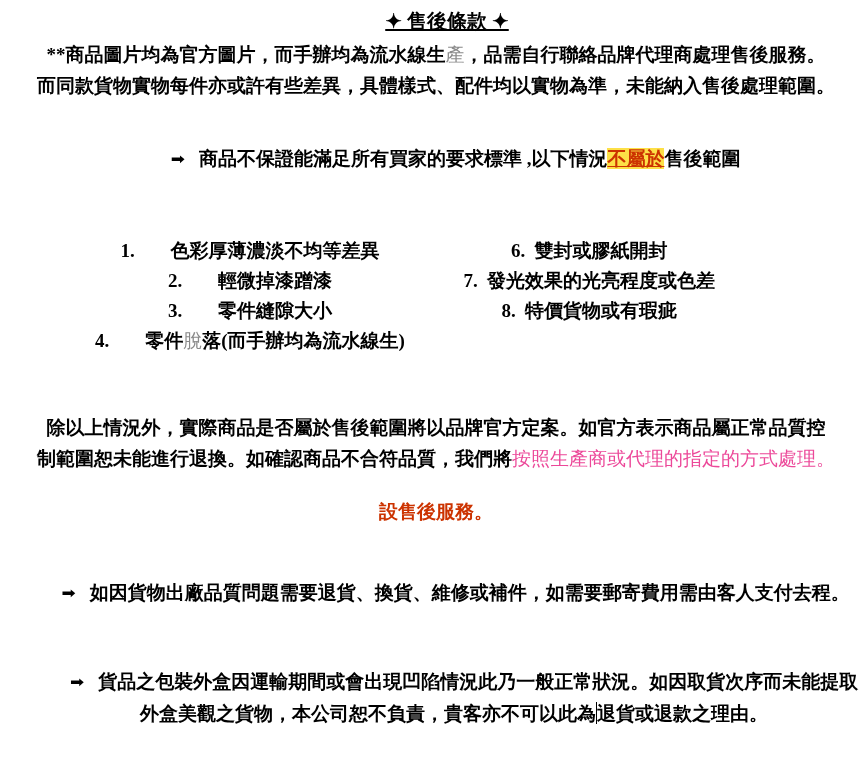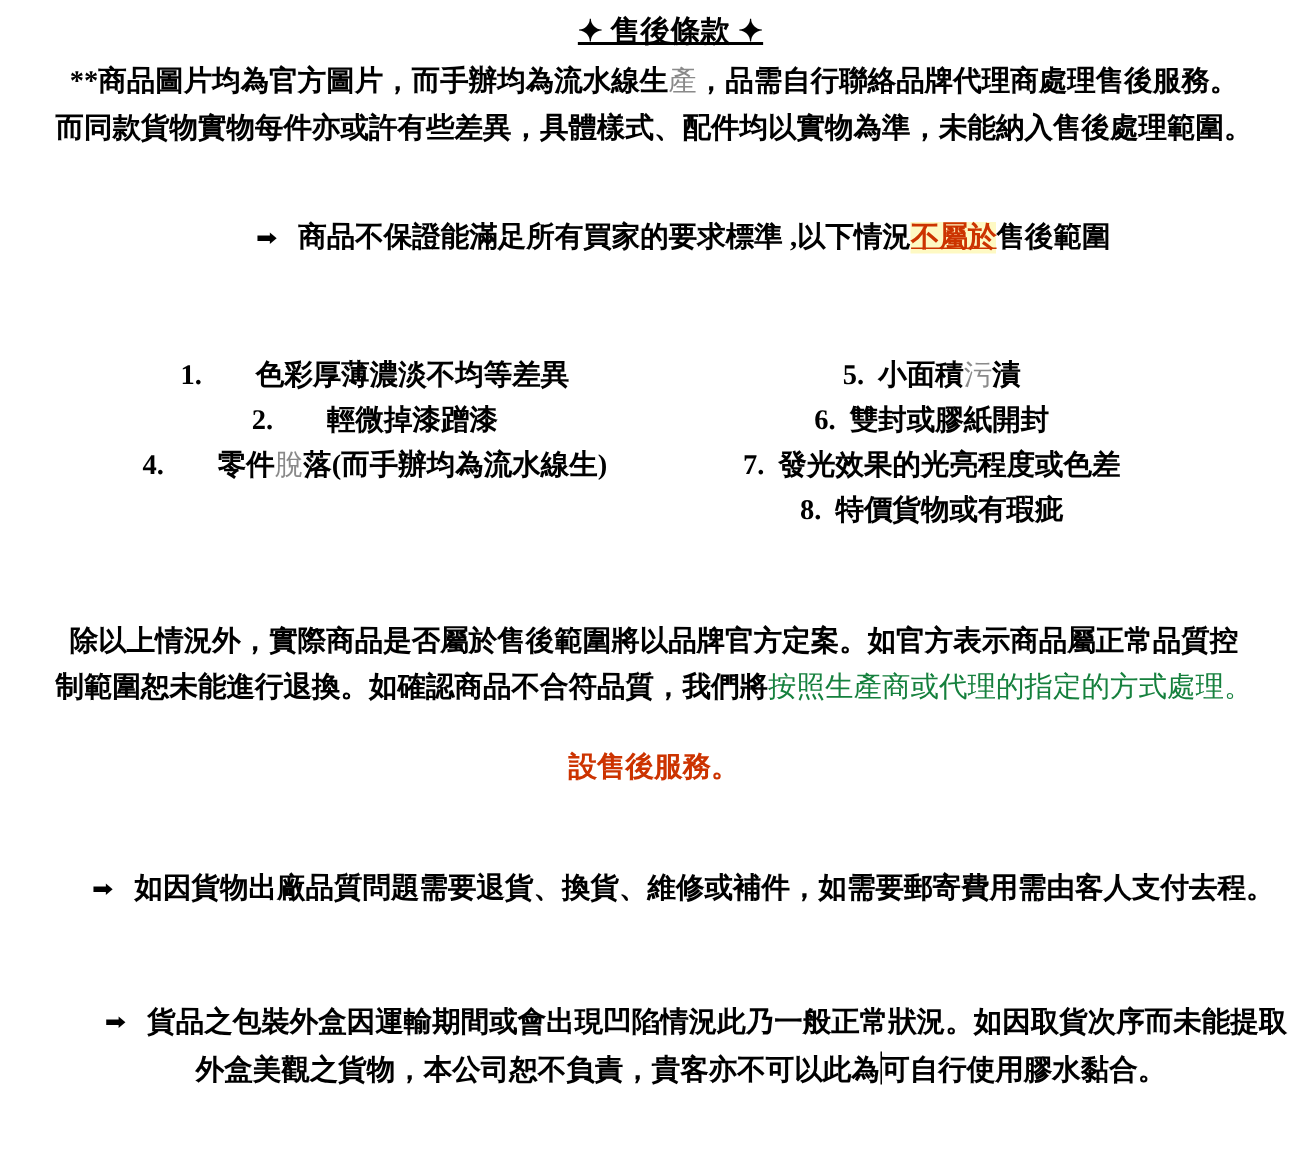--- a/index.html
+++ b/index.html
@@ -7,30 +7,30 @@
     width:864px;height:773px;background:#ffffff;overflow:hidden;
     font-family:"Liberation Serif","DejaVu Serif",serif;
     font-weight:700;color:#000;font-size:19px;
   }
   .line{white-space:pre-wrap;line-height:31px;}
   .doc{padding-top:6px;text-align:center;}
   .title{margin:2px 0 0 30px;font-size:20px;line-height:26px;text-decoration:underline;white-space:pre;}
   .intro{margin:5px 0 0 8px;}
   .notice{margin:11px 0 0 28px;}
   .arrow{display:inline-block;margin-right:14px;font-family:"DejaVu Sans",sans-serif;font-size:17px;transform:scaleY(.85);}
-  .hl{color:#cc3300;background:#fef9c3;text-decoration:underline;text-decoration-color:#cc3300;}
-  .excl{display:flex;margin:30px 0 0 10px;gap:32px;}
+  .hl{color:#cc3300;background:#fde047;text-decoration:underline;text-decoration-color:#cc3300;}
+  .excl{display:flex;margin:30px 0 0 10px;}
   .excl .col-left{width:444px;}
   .excl .row{line-height:30px;white-space:pre-wrap;}
   .excl .col-left .num{display:inline-block;width:86px;}
   .excl .col-right .num{display:inline-block;width:33px;}
   .fb{color:#8a8a8a;font-weight:400;}
   .fb-red{color:#dd6a4a;font-weight:400;}
   .policy{margin:56px 0 0 8px;}
-  .light{font-weight:400;color:#15803d;}
+  .light{font-weight:400;color:#ec4899;}
   .rednote{margin:22px 0 0 8px;color:#cc3300;}
   .para{margin:0 0 0 8px;}
   .first{padding-left:20px;}
   .m-ship{margin-top:19px;}
   .m-pack{margin-top:26px;margin-left:44px;}
   .caret{display:inline-block;width:1px;height:22px;background:#000;vertical-align:-4px;}
 </style>
 </head>
 <body>
 
@@ -44,24 +44,24 @@
   </div>
 
   <div class="notice line">
     <span class="arrow">➡</span><span>商品不保證能滿足所有買家的要求標準 ,以下情況</span><span class="hl">不屬於</span><span>售後範圍</span>
   </div>
 
   <div class="excl">
     <div class="col-left">
       <div class="row"><span class="num">1.</span><span>色彩厚薄濃淡不均等差異</span><span class="fb"></span><span></span></div>
       <div class="row"><span class="num">2.</span><span>輕微掉漆蹭漆</span><span class="fb"></span><span></span></div>
+      <div class="row"><span class="num">3.</span><span>零件縫隙大小</span><span class="fb"></span><span></span></div>
       <div class="row"><span class="num">4.</span><span>零件</span><span class="fb">脫</span><span>落(而手辦均為流水線生)</span></div>
     </div>
     <div class="col-right">
-      <div class="row"><span class="num">5.</span><span>小面積</span><span class="fb">污</span><span>漬</span></div>
       <div class="row"><span class="num">6.</span><span>雙封或膠紙開封</span><span class="fb"></span><span></span></div>
       <div class="row"><span class="num">7.</span><span>發光效果的光亮程度或色差</span><span class="fb"></span><span></span></div>
       <div class="row"><span class="num">8.</span><span>特價貨物或有瑕疵</span><span class="fb"></span><span></span></div>
     </div>
   </div>
 
   <div class="policy">
     <div class="line">除以上情況外，實際商品是否屬於售後範圍將以品牌官方定案。如官方表示商品屬正常品質控</div>
     <div class="line"><span>制範圍恕未能進行退換。如確認商品不合符品質，我們將</span><span class="light">按照生產商或代理的指定的方式處理。</span></div>
   </div>
@@ -69,16 +69,16 @@
   <div class="rednote">
     <div class="line">設售後服務。</div>
   </div>
 
   <div class="para line first m-ship">
     <span class="arrow">➡</span><span>如因貨物出廠品質問題需要退貨、換貨、維修或補件，如需要郵寄費用需由客人支付去程。</span>
   </div>
 
   <div class="para m-pack">
     <div class="line first"><span class="arrow">➡</span><span>貨品之包裝外盒因運輸期間或會出現凹陷情況此乃一般正常狀況。如因取貨次序而未能提取</span></div>
-    <div class="line"><span>外盒美觀之貨物，本公司恕不負責，貴客亦不可以此為</span><span class="caret"></span><span>可自行使用膠水黏合。</span></div>
+    <div class="line"><span>外盒美觀之貨物，本公司恕不負責，貴客亦不可以此為</span><span class="caret"></span><span>退貨或退款之理由。</span></div>
   </div>
 
 </div>
 
 </body></html>

